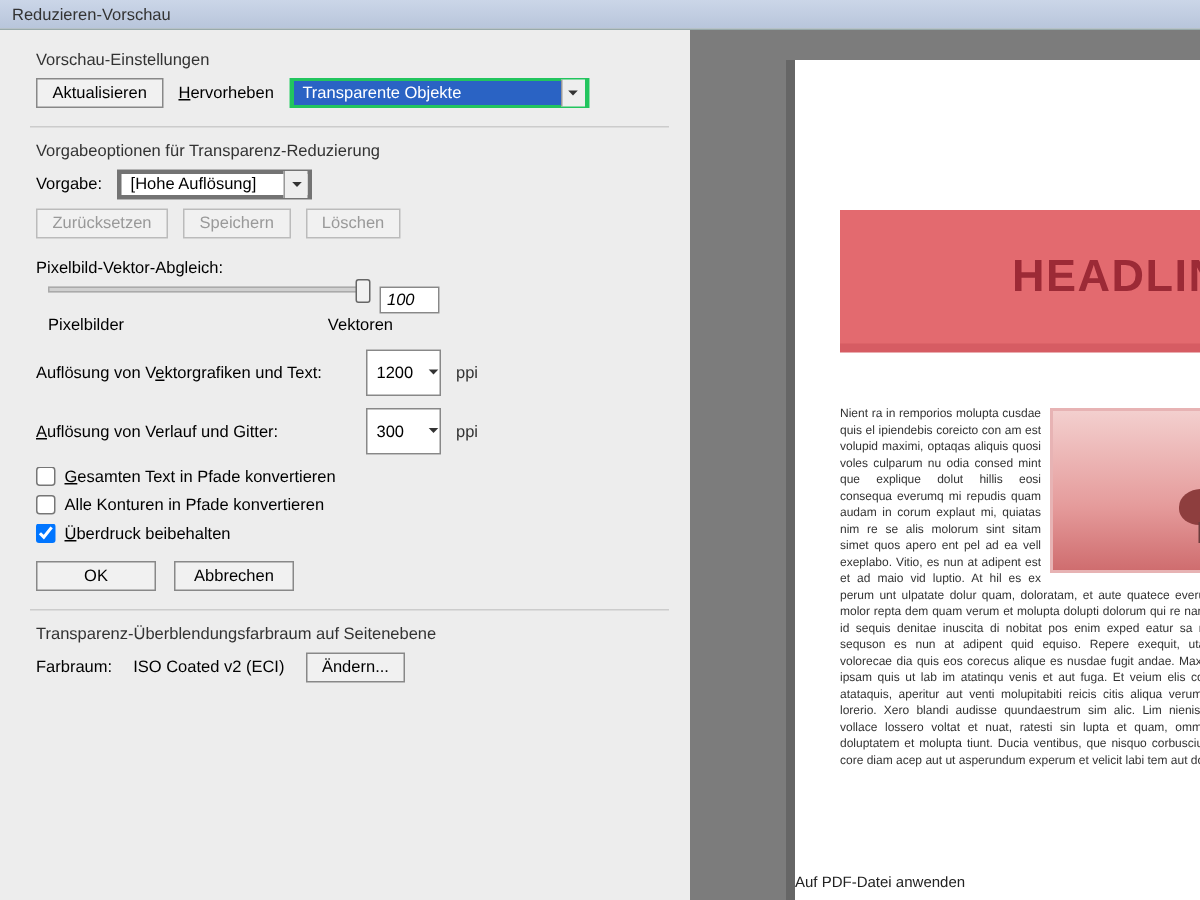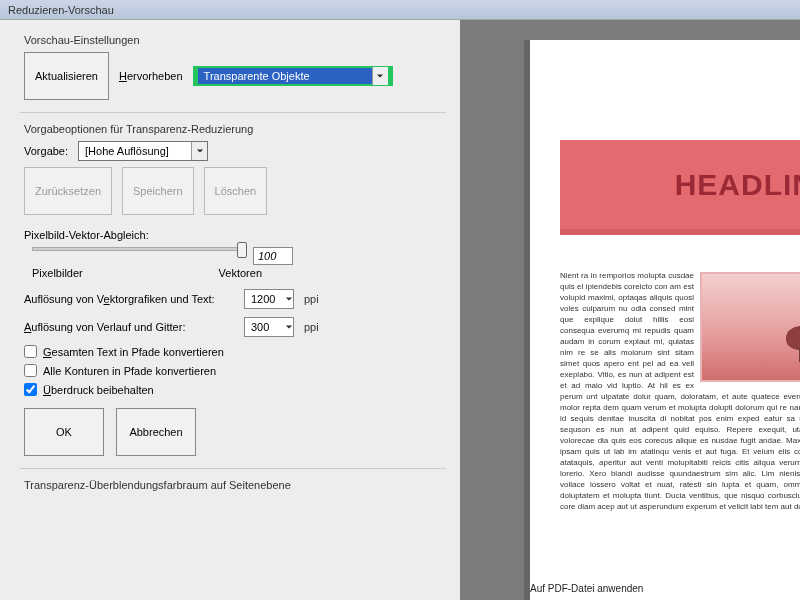--- a/index.html
+++ b/index.html
@@ -4,37 +4,37 @@
 <style>
   * { box-sizing: border-box; }
   body { margin: 0; font-family: Tahoma, Arial, sans-serif; font-size: 11px; color: #000; background: #ededed; }
   .titlebar { background: linear-gradient(#cbd6e8,#b8c5db); height: 20px; line-height: 20px; padding: 0 8px; color: #333; font-size: 11px; border-bottom: 1px solid #9aa; }
   .main { display:flex; height: 580px; }
   .left { width: 460px; background: #ededed; padding: 14px 18px 10px 24px; }
   .right { flex:1; background:#7c7c7c; position:relative; overflow:hidden; }
   .page { position:absolute; left:70px; top:20px; width:360px; height:560px; background:#fff; box-shadow: -6px 0 0 #666; padding: 100px 0 0 30px; }
   .section-label { color:#333; margin-bottom:6px; }
   .row { display:flex; align-items:center; gap:10px; margin-bottom:6px; }
-  button, .btn { background:#f1f1f1; border:1px solid #888; padding:17px 10px; font-size:11px; font-family:inherit; cursor:pointer; }
+  button, .btn { background:#f1f1f1; border:1px solid #888; padding:3px 10px; font-size:11px; font-family:inherit; cursor:pointer; }
   button:disabled, .btn.disabled { color:#999; border-color:#bbb; }
-  .select { display:inline-flex; align-items:center; border:1px solid #737373; background:#fff; height:20px; }
+  .select { display:inline-flex; align-items:center; border:3px solid #737373; background:#fff; height:20px; }
   .select span { padding:0 6px; }
   .select .arrow { width:16px; height:18px; border-left:1px solid #999; display:flex; align-items:center; justify-content:center; background:#eee; }
-  .select.highlight { border:5px solid #22c55e; }
+  .select.highlight { border:3px solid #22c55e; }
   .select.highlight span { background:#2a63c4; color:#fff; padding:2px 6px; }
   .arrow svg { width:8px;height:8px; }
   .hr { border-top:1px solid #ccc; margin:12px -4px 10px -4px; }
   .slider-wrap { display:flex; gap:11px; margin:6px 0 2px 8px;font-style:italic; }
   .slider-track { width:210px; height:4px; background:#d0d0d0; border:1px solid #aaa; position:relative; }
   .slider-thumb { position:absolute; top:-6px; right:-6px; width:10px; height:16px; background:#f1f1f1; border:1px solid #666; border-radius:2px; }
   .numbox { width:40px; border:1px solid #888; padding:2px 4px; background:#fff; text-align:left; }
   .slider-labels { display:flex; width:230px; justify-content:space-between; margin:0 0 10px 8px; }
   .field-row { display:flex; align-items:center; margin:8px 0; }
   .field-row label { width:220px; }
-  .mini-select { display:inline-flex; align-items:center; border:1px solid #888; background:#fff; height:20px; }
+  .mini-select { display:inline-flex; align-items:center; border:1px solid #888; background:#fff; height:31px; }
   .mini-select span { padding:0 6px; min-width:40px; }
   .unit { margin-left:10px; color:#333; }
   .cbrow { display:flex; align-items:center; gap:6px; margin:6px 0; }
   .cbrow input { margin:0; }
   .cbrow.disabled { color:#999; }
   .okrow { display:flex; gap:12px; margin-top:12px; }
   .okrow button { min-width:80px; }
   .farbraum-row { display:flex; align-items:center; gap:14px; margin-top:6px; }
 
   .headline-box { width:280px; height:90px; background:#e36a6f; display:flex; align-items:center; justify-content:flex-end; padding-right:4px; box-shadow:0 5px 0 #d65c63, 0 -1px 0 #d65c63 inset; }
@@ -137,20 +137,25 @@
     </div>
 
     <div class="okrow">
       <button>OK</button>
       <button>Abbrechen</button>
     </div>
 
     <div class="hr"></div>
 
     <div class="section-label">Transparenz-Überblendungsfarbraum auf Seitenebene</div>
+    <div class="farbraum-row">
+      <span>Farbraum:</span>
+      <span>ISO Coated v2 (ECI)</span>
+      <button>Ändern...</button>
+    </div>
 
   </div>
 
   <div class="right">
     <div class="page">
       <div class="headline-box">
         <span>HEADLINE</span>
       </div>
       <div class="bodytxt">
         <div class="float-img">

